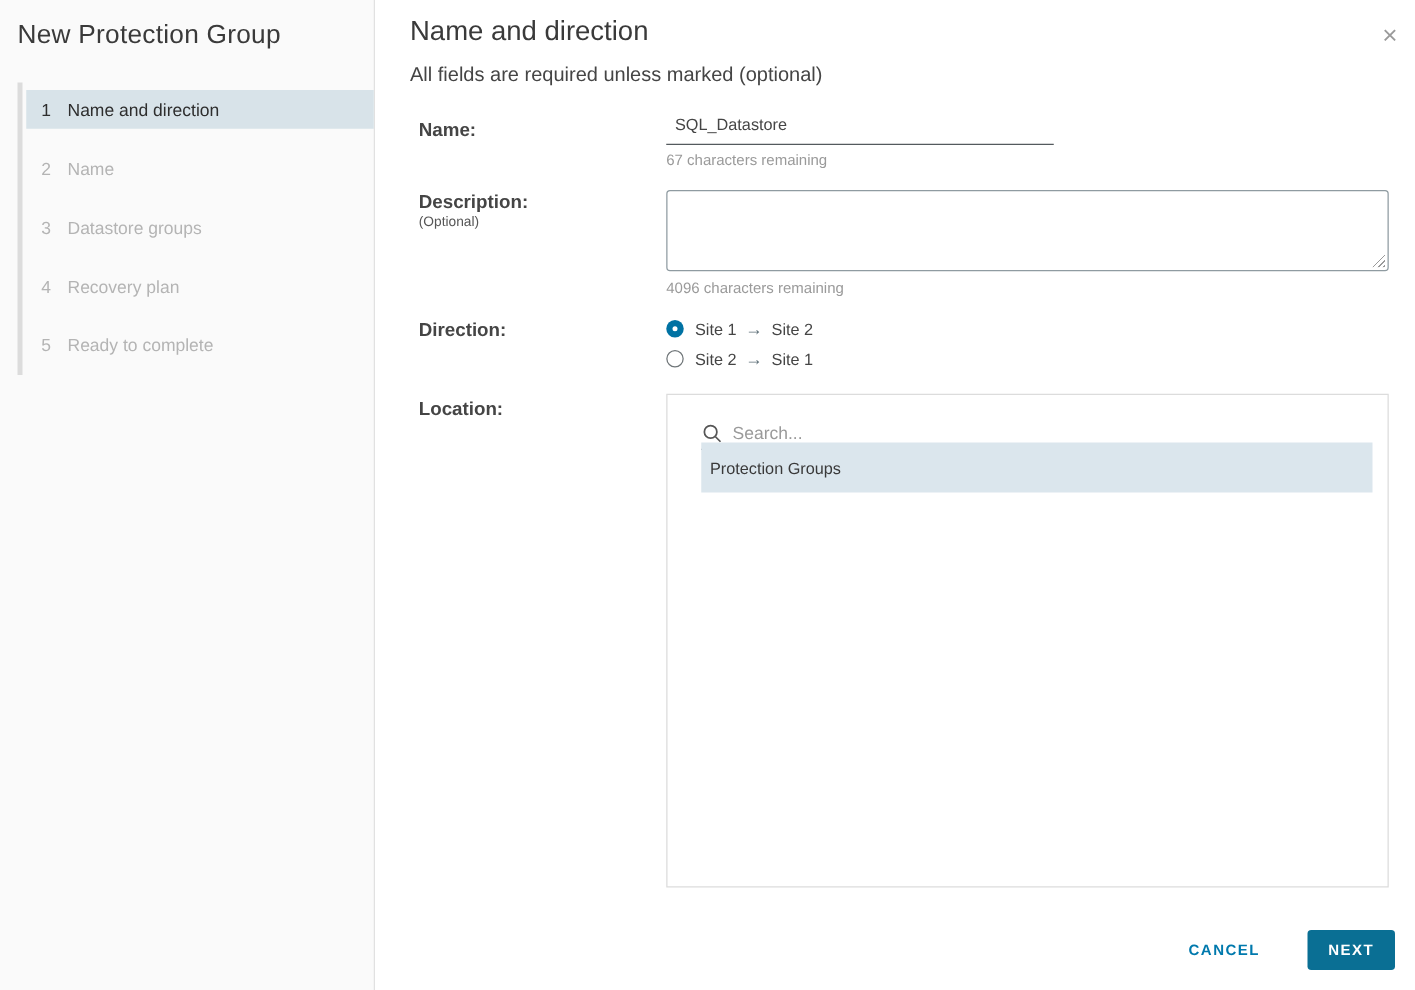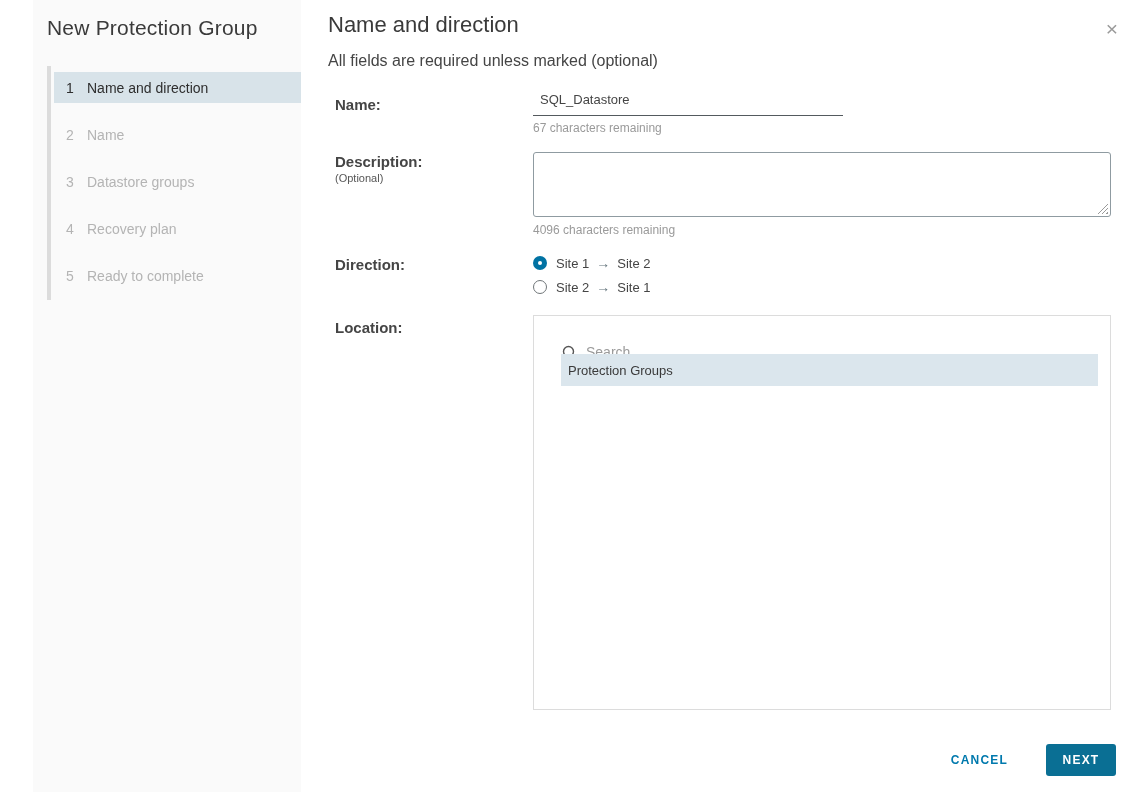--- a/index.html
+++ b/index.html
@@ -12,21 +12,20 @@
     overflow: hidden;
   }
 
   
   .sidebar {
     position: absolute;
     left: 0; top: 0; bottom: 0;
     width: 300px;
     background: #fafafa;
     border-right: 1px solid #e1e1e1;
-    margin-left: 33px;
   }
   .sidebar-title {
     position: absolute;
     left: 14px; top: 16px;
     font-size: 21px;
     font-weight: 300;
     color: #3a3a3a;
     letter-spacing: 0.2px;
   }
   .steps {
@@ -188,41 +187,41 @@
   
   .location-panel {
     position: absolute;
     left: 232px; top: 315px;
     width: 578px; height: 395px;
     border: 1px solid #dcdcdc;
     background: #ffffff;
   }
   .search-wrap {
     position: absolute;
-    left: 27px; top: 22px;
+    left: 27px; top: 16px;
     width: 523px; height: 28px;
     border-bottom: 1px solid #61707a;
     display: flex;
     align-items: center;
   }
   .search-icon { flex: none; margin: 2px 8px 0 1px; display: block; }
   .search-input {
     flex: 1;
     border: none;
     background: transparent;
     outline: none;
     font-family: "Liberation Sans", sans-serif;
     font-size: 14px;
     color: #454545;
   }
   .search-input::placeholder { color: #9a9a9a; }
   .loc-item {
     position: absolute;
     left: 27px; top: 38px;
-    width: 537px; height: 32px;
+    width: 537px; height: 40px;
     display: flex;
     align-items: center;
     padding-left: 7px;
     font-size: 13px;
     color: #3a3a3a;
     cursor: pointer;
   }
   .loc-item.selected { background: #dbe6ed; }
 
   

